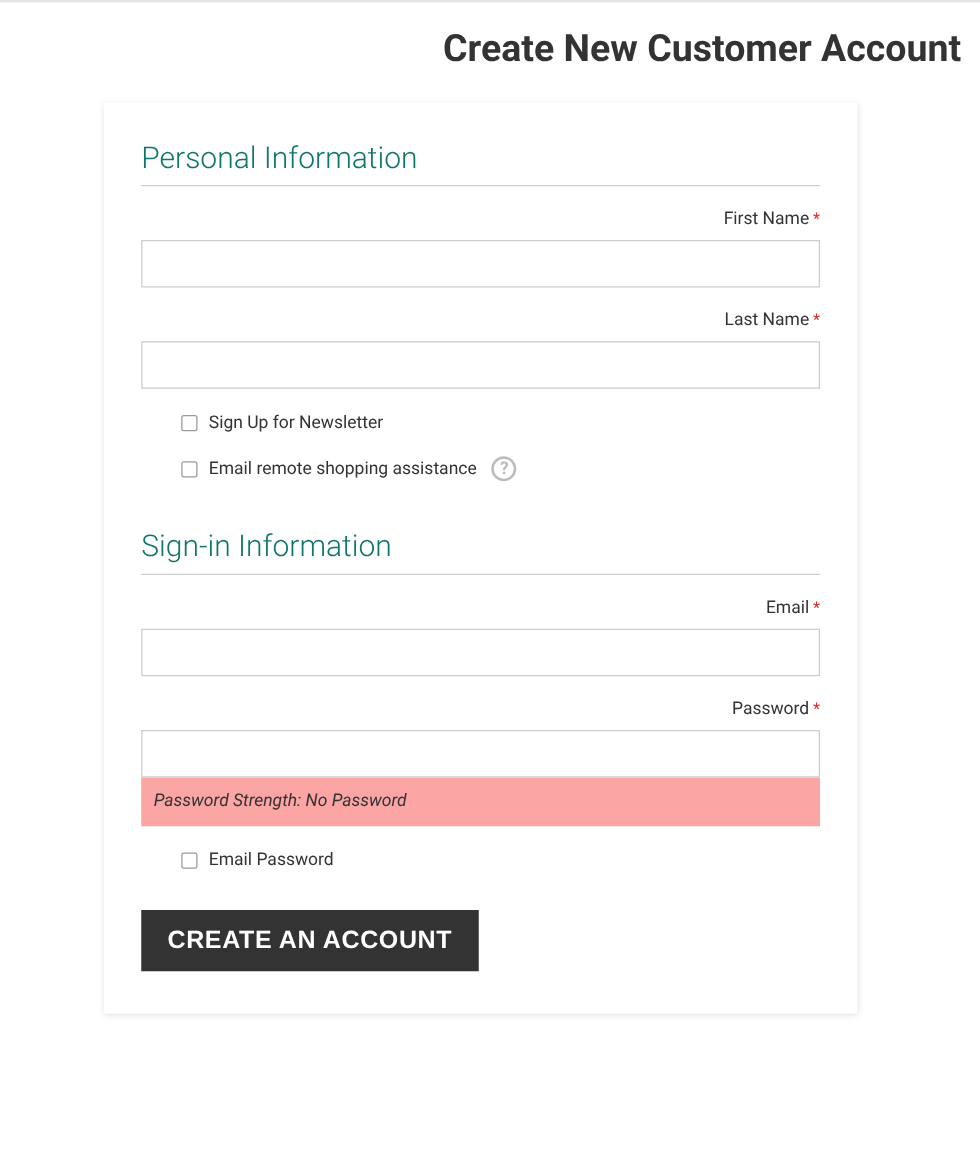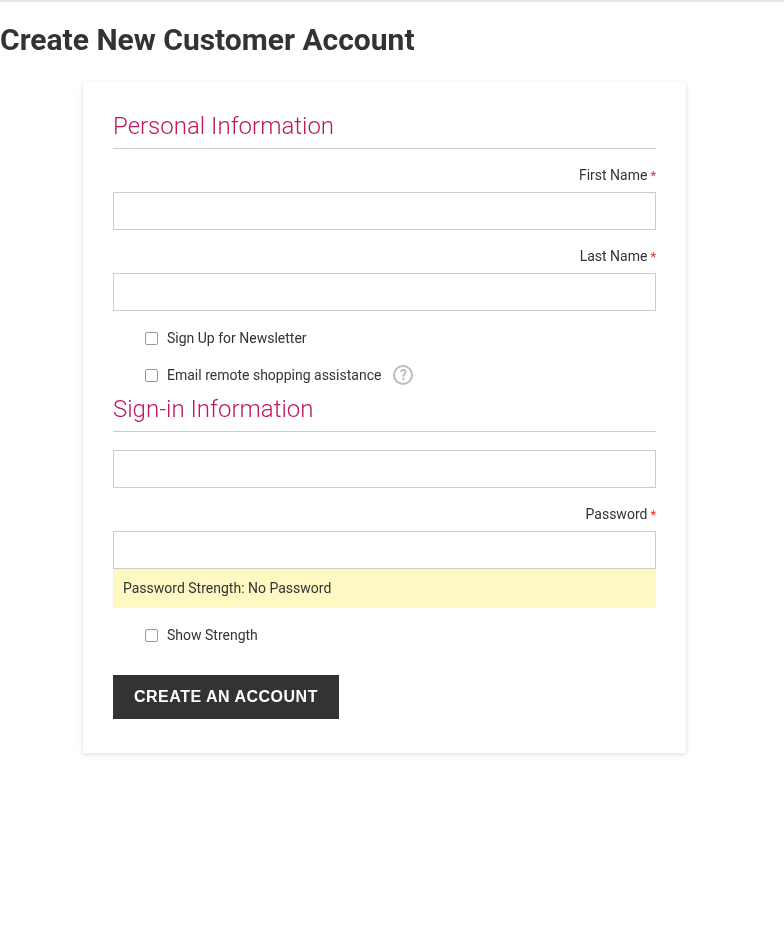--- a/index.html
+++ b/index.html
@@ -10,39 +10,39 @@
       color: #333;
       background: #fff;
       overflow: hidden;
     }
     .top-bar {
       height: 2px;
       background: #e5e5e5;
       width: 100%;
     }
     .page-title {
-      text-align: left;
+      text-align: right;
       font-size: 30px;
       font-weight: 700;
       color: #333;
       margin-top: 20px;
       margin-bottom: 25px;
       padding-right: 15px;
     }
     .form-card {
       width: 603px;
       margin: 0 auto 0 83px;
       background: #fff;
       box-shadow: 0 2px 6px rgba(0,0,0,0.1), 0 0 3px rgba(0,0,0,0.05);
       padding: 30px 30px 34px 30px;
     }
     .legend {
       font-size: 24px;
       font-weight: 300;
-      color: #be185d;
+      color: #0f766e;
       margin-bottom: 10px;
       padding-bottom: 8px;
       border-bottom: 1px solid #ccc;
     }
     .field {
       margin-top: 18px;
     }
     .field-label {
       display: block;
       font-size: 14px;
@@ -90,34 +90,35 @@
       color: #bbb;
       font-size: 14px;
       font-weight: 700;
       display: inline-flex;
       align-items: center;
       justify-content: center;
       margin-left: 12px;
       flex-shrink: 0;
     }
     .section2 {
-      margin-top: 10px;
+      margin-top: 38px;
     }
     .pw-strength {
-      background: #fef9c3;
+      background: #fca5a5;
       padding: 12px 10px;
       font-size: 14px;
       color: #333;
       margin-top: -1px;
+      font-style: italic;
     }
     .submit-btn {
       margin-top: 32px;
       background: #333;
       color: #fff;
-      font-size: 16px;
+      font-size: 20px;
       font-weight: 700;
       letter-spacing: 0.5px;
       padding: 13px 21px;
       border: none;
       display: inline-block;
       cursor: pointer;
     }
   </style>
 </head>
 <body>
@@ -153,34 +154,37 @@
   <div class="checkbox-row">
     <span class="checkbox"></span>
     <span class="checkbox-label">Email remote shopping assistance</span>
     <span class="help-icon">?</span>
   </div>
 
   
   <div class="legend section2">Sign-in Information</div>
 
   <div class="field">
+    <label class="field-label">
+      <span>Email</span><span class="req">*</span>
+    </label>
     <input type="text" class="text-input" value="" style="">
   </div>
 
   <div class="field">
     <label class="field-label">
       <span>Password</span><span class="req">*</span>
     </label>
     <input type="password" class="text-input" value="" style="">
     <div class="pw-strength">
       <span>Password Strength: </span><span>No Password</span>
     </div>
   </div>
 
 
   <div class="checkbox-row">
     <span class="checkbox"></span>
-    <span class="checkbox-label">Show Strength</span>
+    <span class="checkbox-label">Email Password</span>
   </div>
 
   <button class="submit-btn">CREATE AN ACCOUNT</button>
 
 </div>
 
 </body></html>

